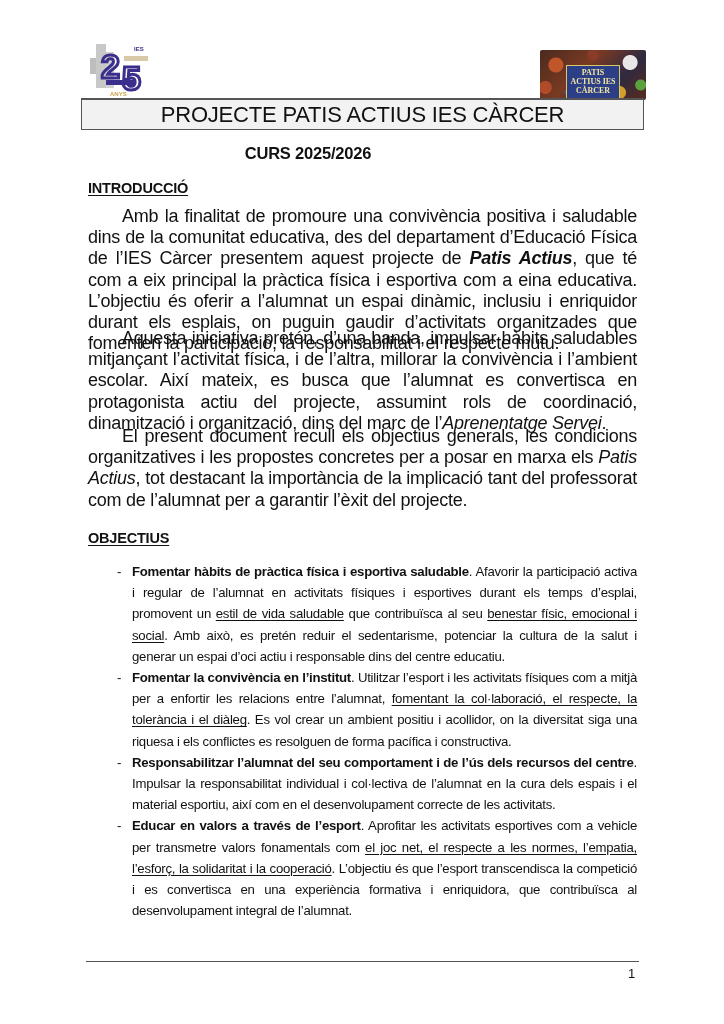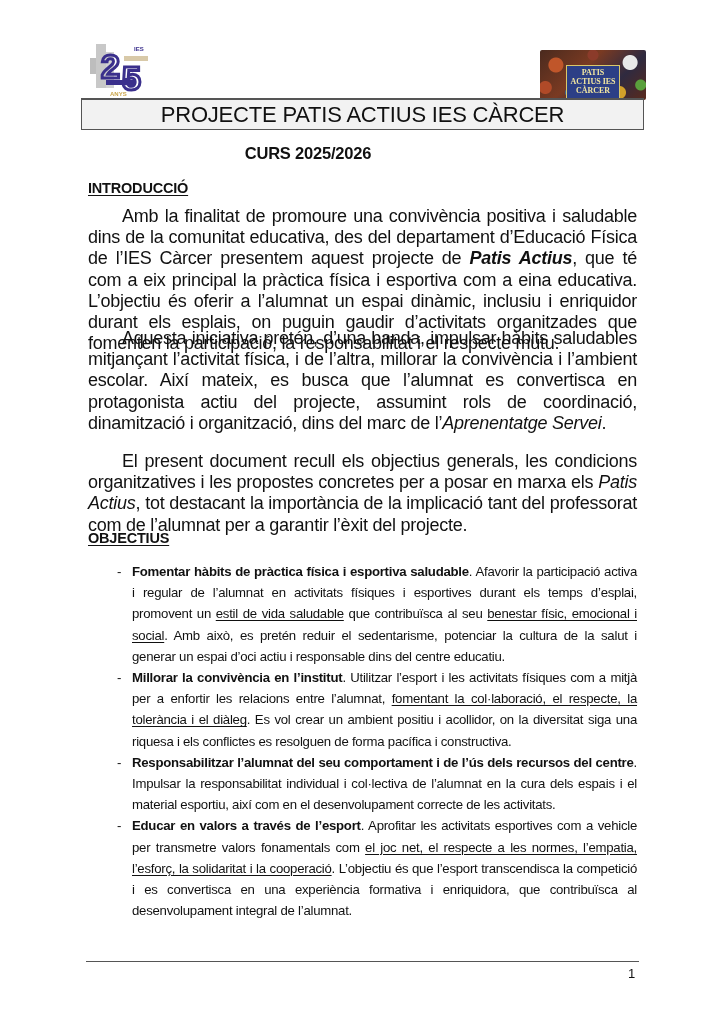--- a/index.html
+++ b/index.html
@@ -73,34 +73,34 @@
   <div class="h" style="top:180px;">INTRODUCCIÓ</div>
 
   <p class="para" style="top:206px; margin:0;">
     <span class="indent"></span><span>Amb la finalitat de promoure una convivència positiva i saludable dins de la comunitat educativa, des del departament d’Educació Física de l’IES Càrcer presentem aquest projecte de </span><b><i>Patis Actius</i></b><span>, que té com a eix principal la pràctica física i esportiva com a eina educativa. L’objectiu és oferir a l’alumnat un espai dinàmic, inclusiu i enriquidor durant els esplais, on puguin gaudir d’activitats organitzades que fomenten la participació, la responsabilitat i el respecte mutu.</span>
   </p>
 
   <p class="para" style="top:328px; margin:0;">
     <span class="indent"></span><span>Aquesta iniciativa pretén, d’una banda, impulsar hàbits saludables mitjançant l’activitat física, i de l’altra, millorar la convivència i l’ambient escolar. Així mateix, es busca que l’alumnat es convertisca en protagonista actiu del projecte, assumint rols de coordinació, dinamització i organització, dins del marc de l’</span><i>Aprenentatge Servei</i><span>.</span>
   </p>
 
-  <p class="para" style="top:451px; margin:0;">
+  <p class="para" style="top:426px; margin:0;">
     <span class="indent"></span><span>El present document recull els objectius generals, les condicions organitzatives i les propostes concretes per a posar en marxa els </span><i>Patis Actius</i><span>, tot destacant la importància de la implicació tant del professorat com de l’alumnat per a garantir l’èxit del projecte.</span>
   </p>
 
   <div class="h" style="top:530px;">OBJECTIUS</div>
 
   <ul class="list" style="top:561px;">
     <li>
       <span class="dash">-</span>
       <b>Fomentar hàbits de pràctica física i esportiva saludable</b><span>. Afavorir la participació activa i regular de l’alumnat en activitats físiques i esportives durant els temps d’esplai, promovent un </span><u>estil de vida saludable</u><span> que contribuïsca al seu </span><u>benestar físic, emocional i social</u><span>. Amb això, es pretén reduir el sedentarisme, potenciar la cultura de la salut i generar un espai d’oci actiu i responsable dins del centre educatiu.</span>
     </li>
     <li>
       <span class="dash">-</span>
-      <b>Millorar la convivència en l’institut</b><span>. Utilitzar l’esport i les activitats físiques com a mitjà per a enfortir les relacions entre l’alumnat, </span><u>fomentant la col·laboració, el respecte, la tolerància i el diàleg</u><span>. Es vol crear un ambient positiu i acollidor, on la diversitat siga una riquesa i els conflictes es resolguen de forma pacífica i constructiva.</span>
+      <b>Fomentar la convivència en l’institut</b><span>. Utilitzar l’esport i les activitats físiques com a mitjà per a enfortir les relacions entre l’alumnat, </span><u>fomentant la col·laboració, el respecte, la tolerància i el diàleg</u><span>. Es vol crear un ambient positiu i acollidor, on la diversitat siga una riquesa i els conflictes es resolguen de forma pacífica i constructiva.</span>
     </li>
     <li>
       <span class="dash">-</span>
       <b>Responsabilitzar l’alumnat del seu comportament i de l’ús dels recursos del centre</b><span>. Impulsar la responsabilitat individual i col·lectiva de l’alumnat en la cura dels espais i el material esportiu, així com en el desenvolupament correcte de les activitats.</span>
     </li>
     <li>
       <span class="dash">-</span>
       <b>Educar en valors a través de l’esport</b><span>. Aprofitar les activitats esportives com a vehicle per transmetre valors fonamentals com </span><u>el joc net, el respecte a les normes, l’empatia, l’esforç, la solidaritat i la cooperació</u><span>. L’objectiu és que l’esport transcendisca la competició i es convertisca en una experiència formativa i enriquidora, que contribuïsca al desenvolupament integral de l’alumnat.</span>
     </li>
   </ul>

